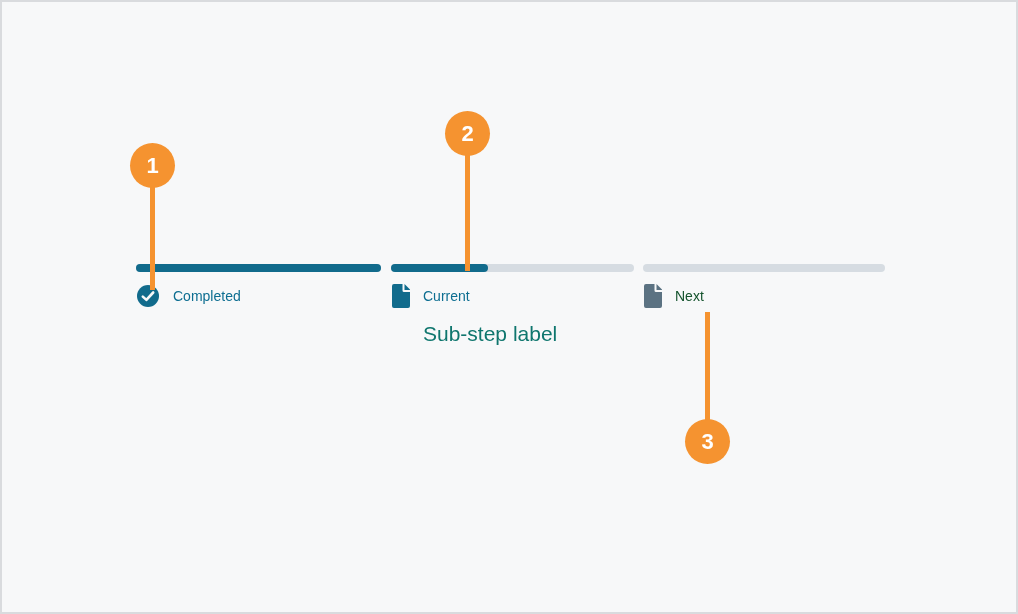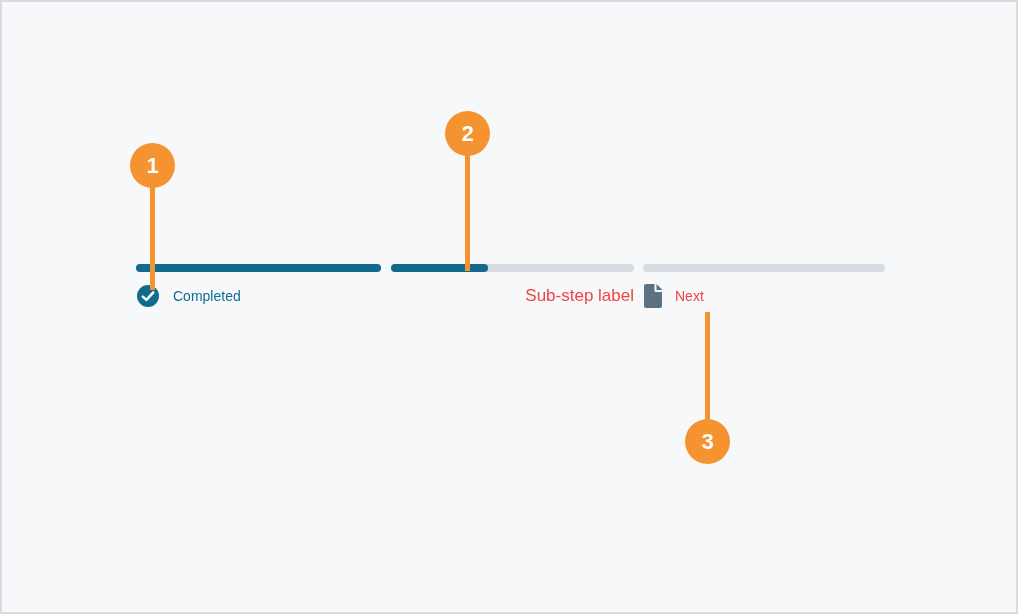--- a/index.html
+++ b/index.html
@@ -38,28 +38,27 @@
     gap: 13px;
     margin-top: 12px;
     height: 24px;
   }
   .icon { display: inline-flex; flex: 0 0 auto; }
   .icon.teal { color: #116b8c; }
   .icon.slate { color: #5b7282; }
 
   .label { font-size: 14px; line-height: 24px; }
   .label.teal { color: #0d6e91; }
-  .label.slate { color: #ef4444; text-align: center; }
+  .label.slate { color: #14532d; text-align: center; }
 
   .sub-label {
     margin-left: 32px;
     margin-top: 14px;
-    font-size: 17px;
-    color: #ef4444;
-    text-align: right;
+    font-size: 21px;
+    color: #0f766e;
   }
 
   
   .callout-line {
     position: absolute;
     width: 5px;
     background: #f59330;
     z-index: 2;
   }
   .line-1 { left: 148px; top: 164px; height: 124px; }
@@ -101,20 +100,29 @@
         </svg>
       </span>
       <span class="label teal">Completed</span>
     </div>
   </div>
 
   <div class="step step-2">
     <div class="bar">
       <div class="bar-fill" style="width: 40%;"></div>
     </div>
+    <div class="label-row">
+      <span class="icon teal">
+        <svg width="19" height="24" viewBox="0 0 19 24" aria-hidden="true">
+          <path d="M1 2 A2 2 0 0 1 3 0 H11.5 V6.5 A1.5 1.5 0 0 0 13 8 H19 V22 A2 2 0 0 1 17 24 H3 A2 2 0 0 1 1 22 Z" fill="currentColor"></path>
+          <path d="M13.5 0 L19 5.5 V6 H13.5 Z" fill="currentColor"></path>
+        </svg>
+      </span>
+      <span class="label teal">Current</span>
+    </div>
     <div class="sub-label">Sub-step label</div>
   </div>
 
   <div class="step step-3">
     <div class="bar">
       <div class="bar-fill" style="width: 0%;"></div>
     </div>
     <div class="label-row">
       <span class="icon slate">
         <svg width="19" height="24" viewBox="0 0 19 24" aria-hidden="true">

